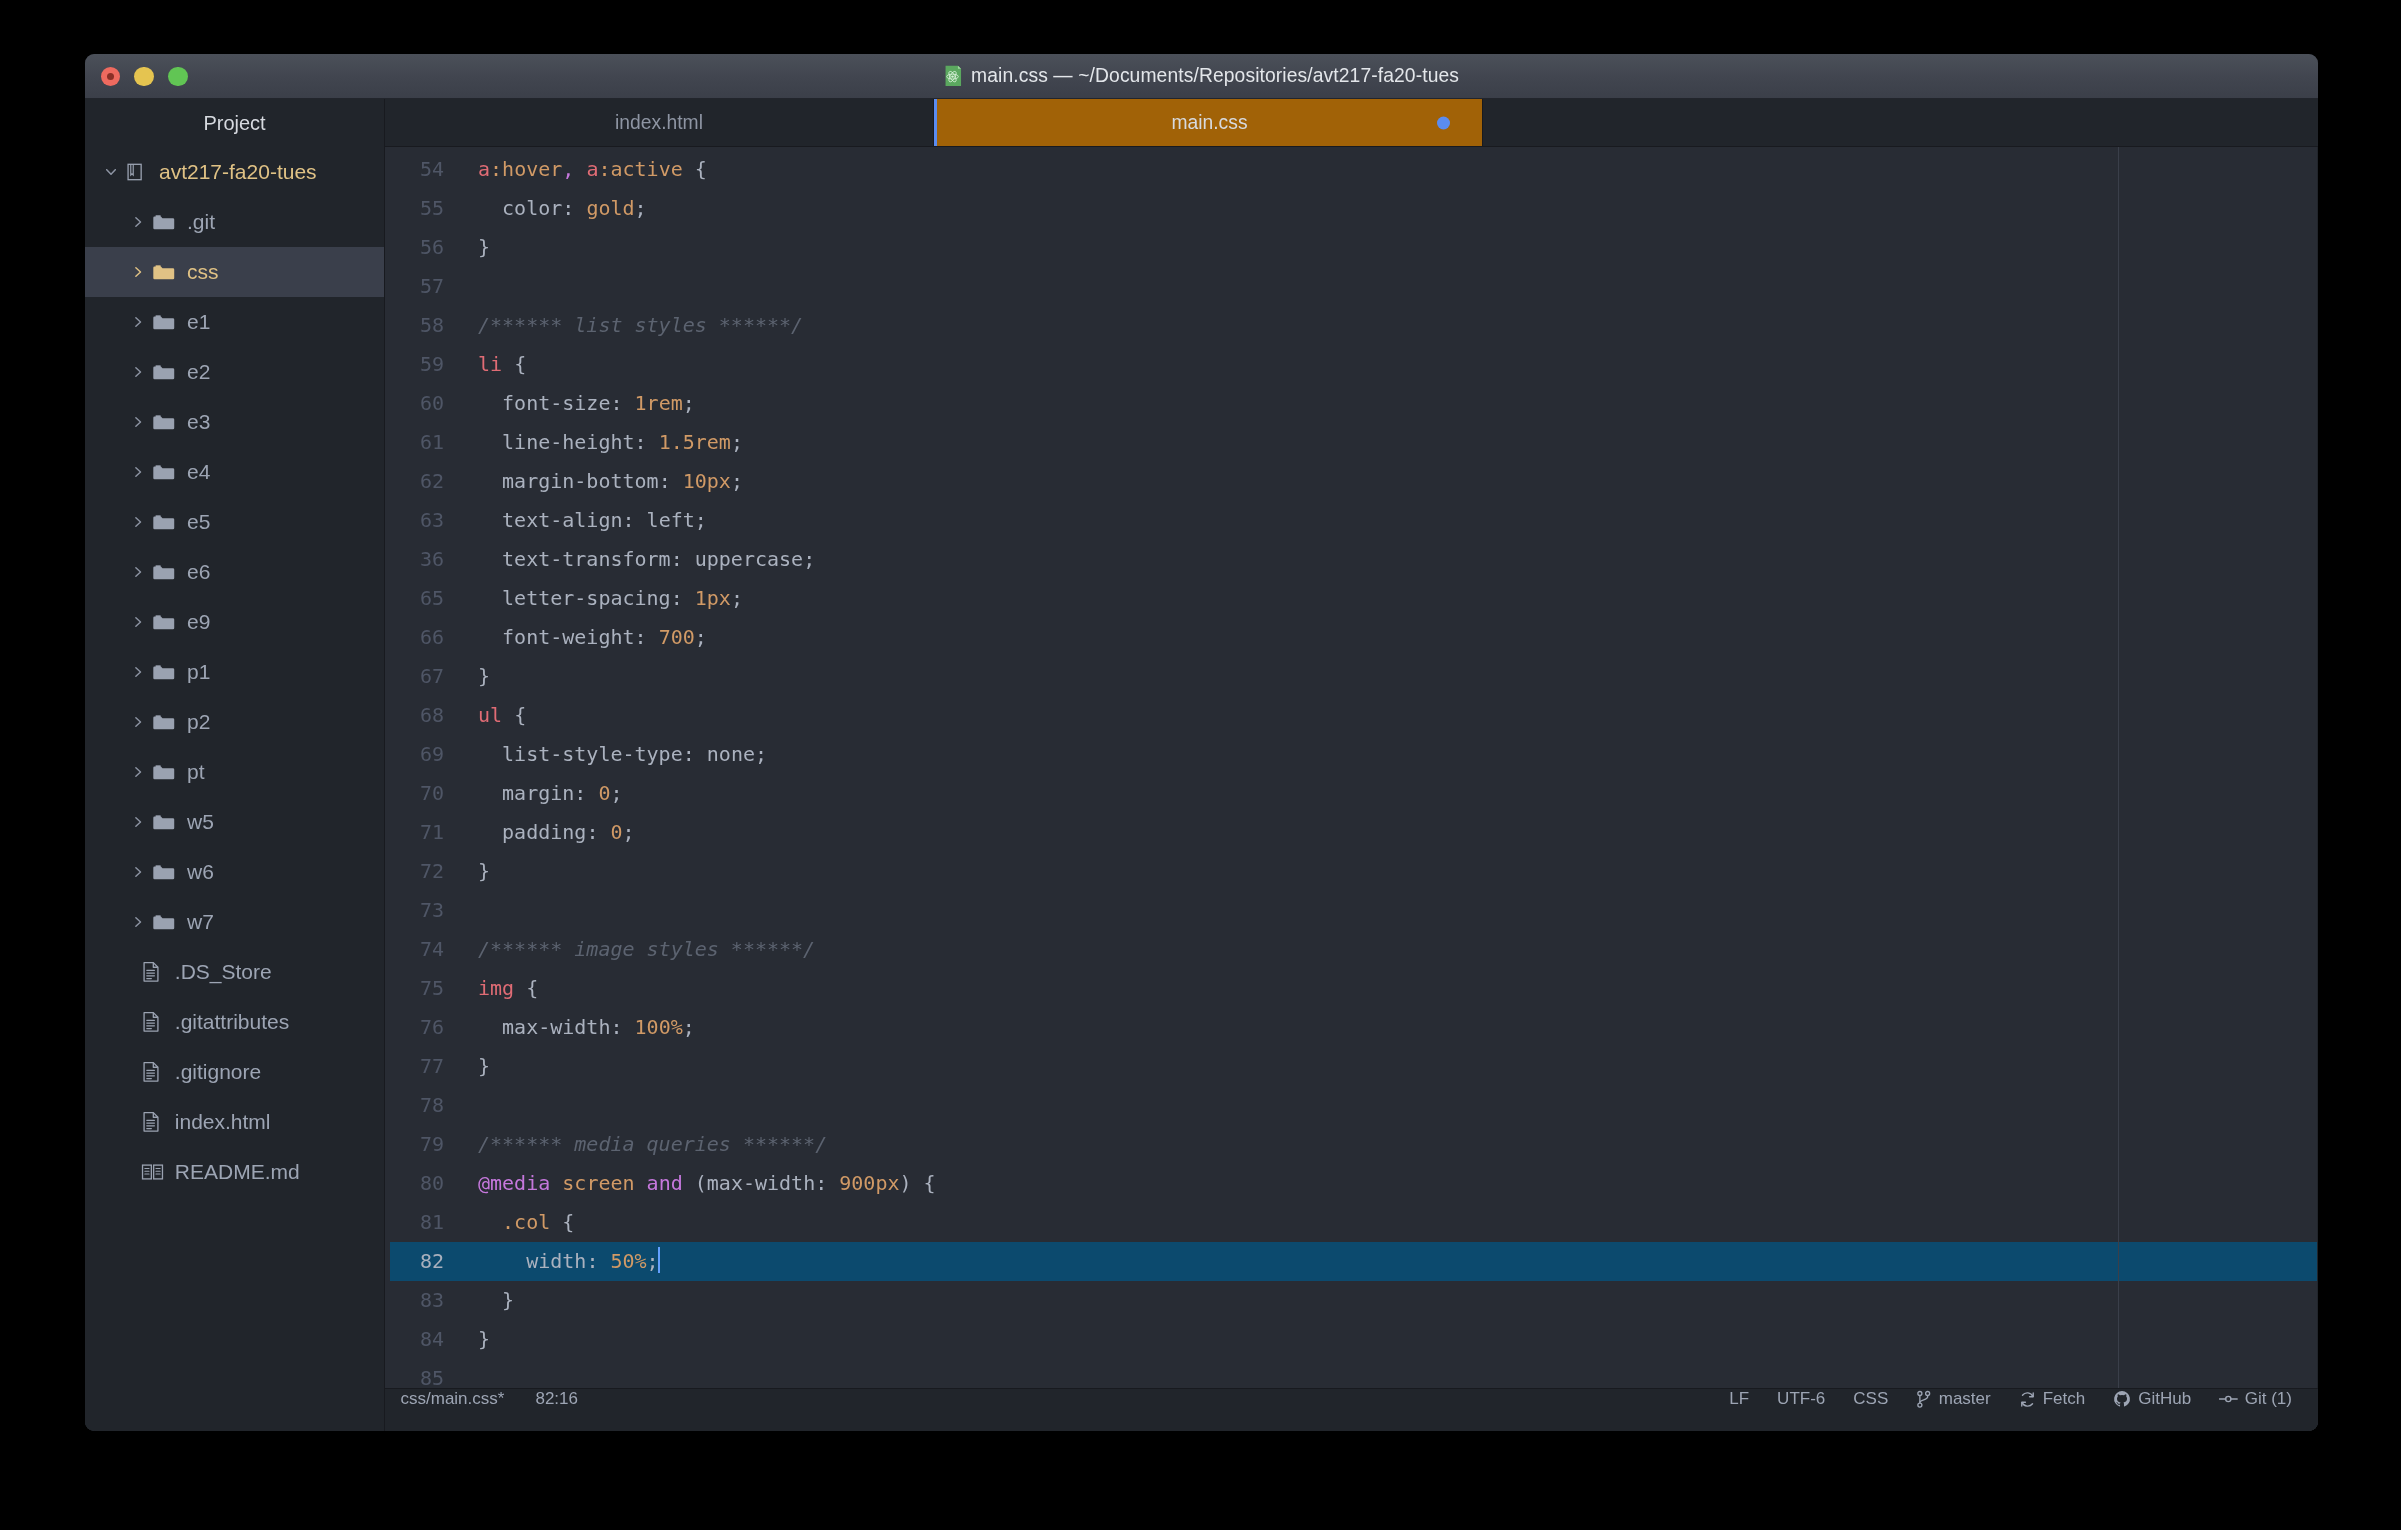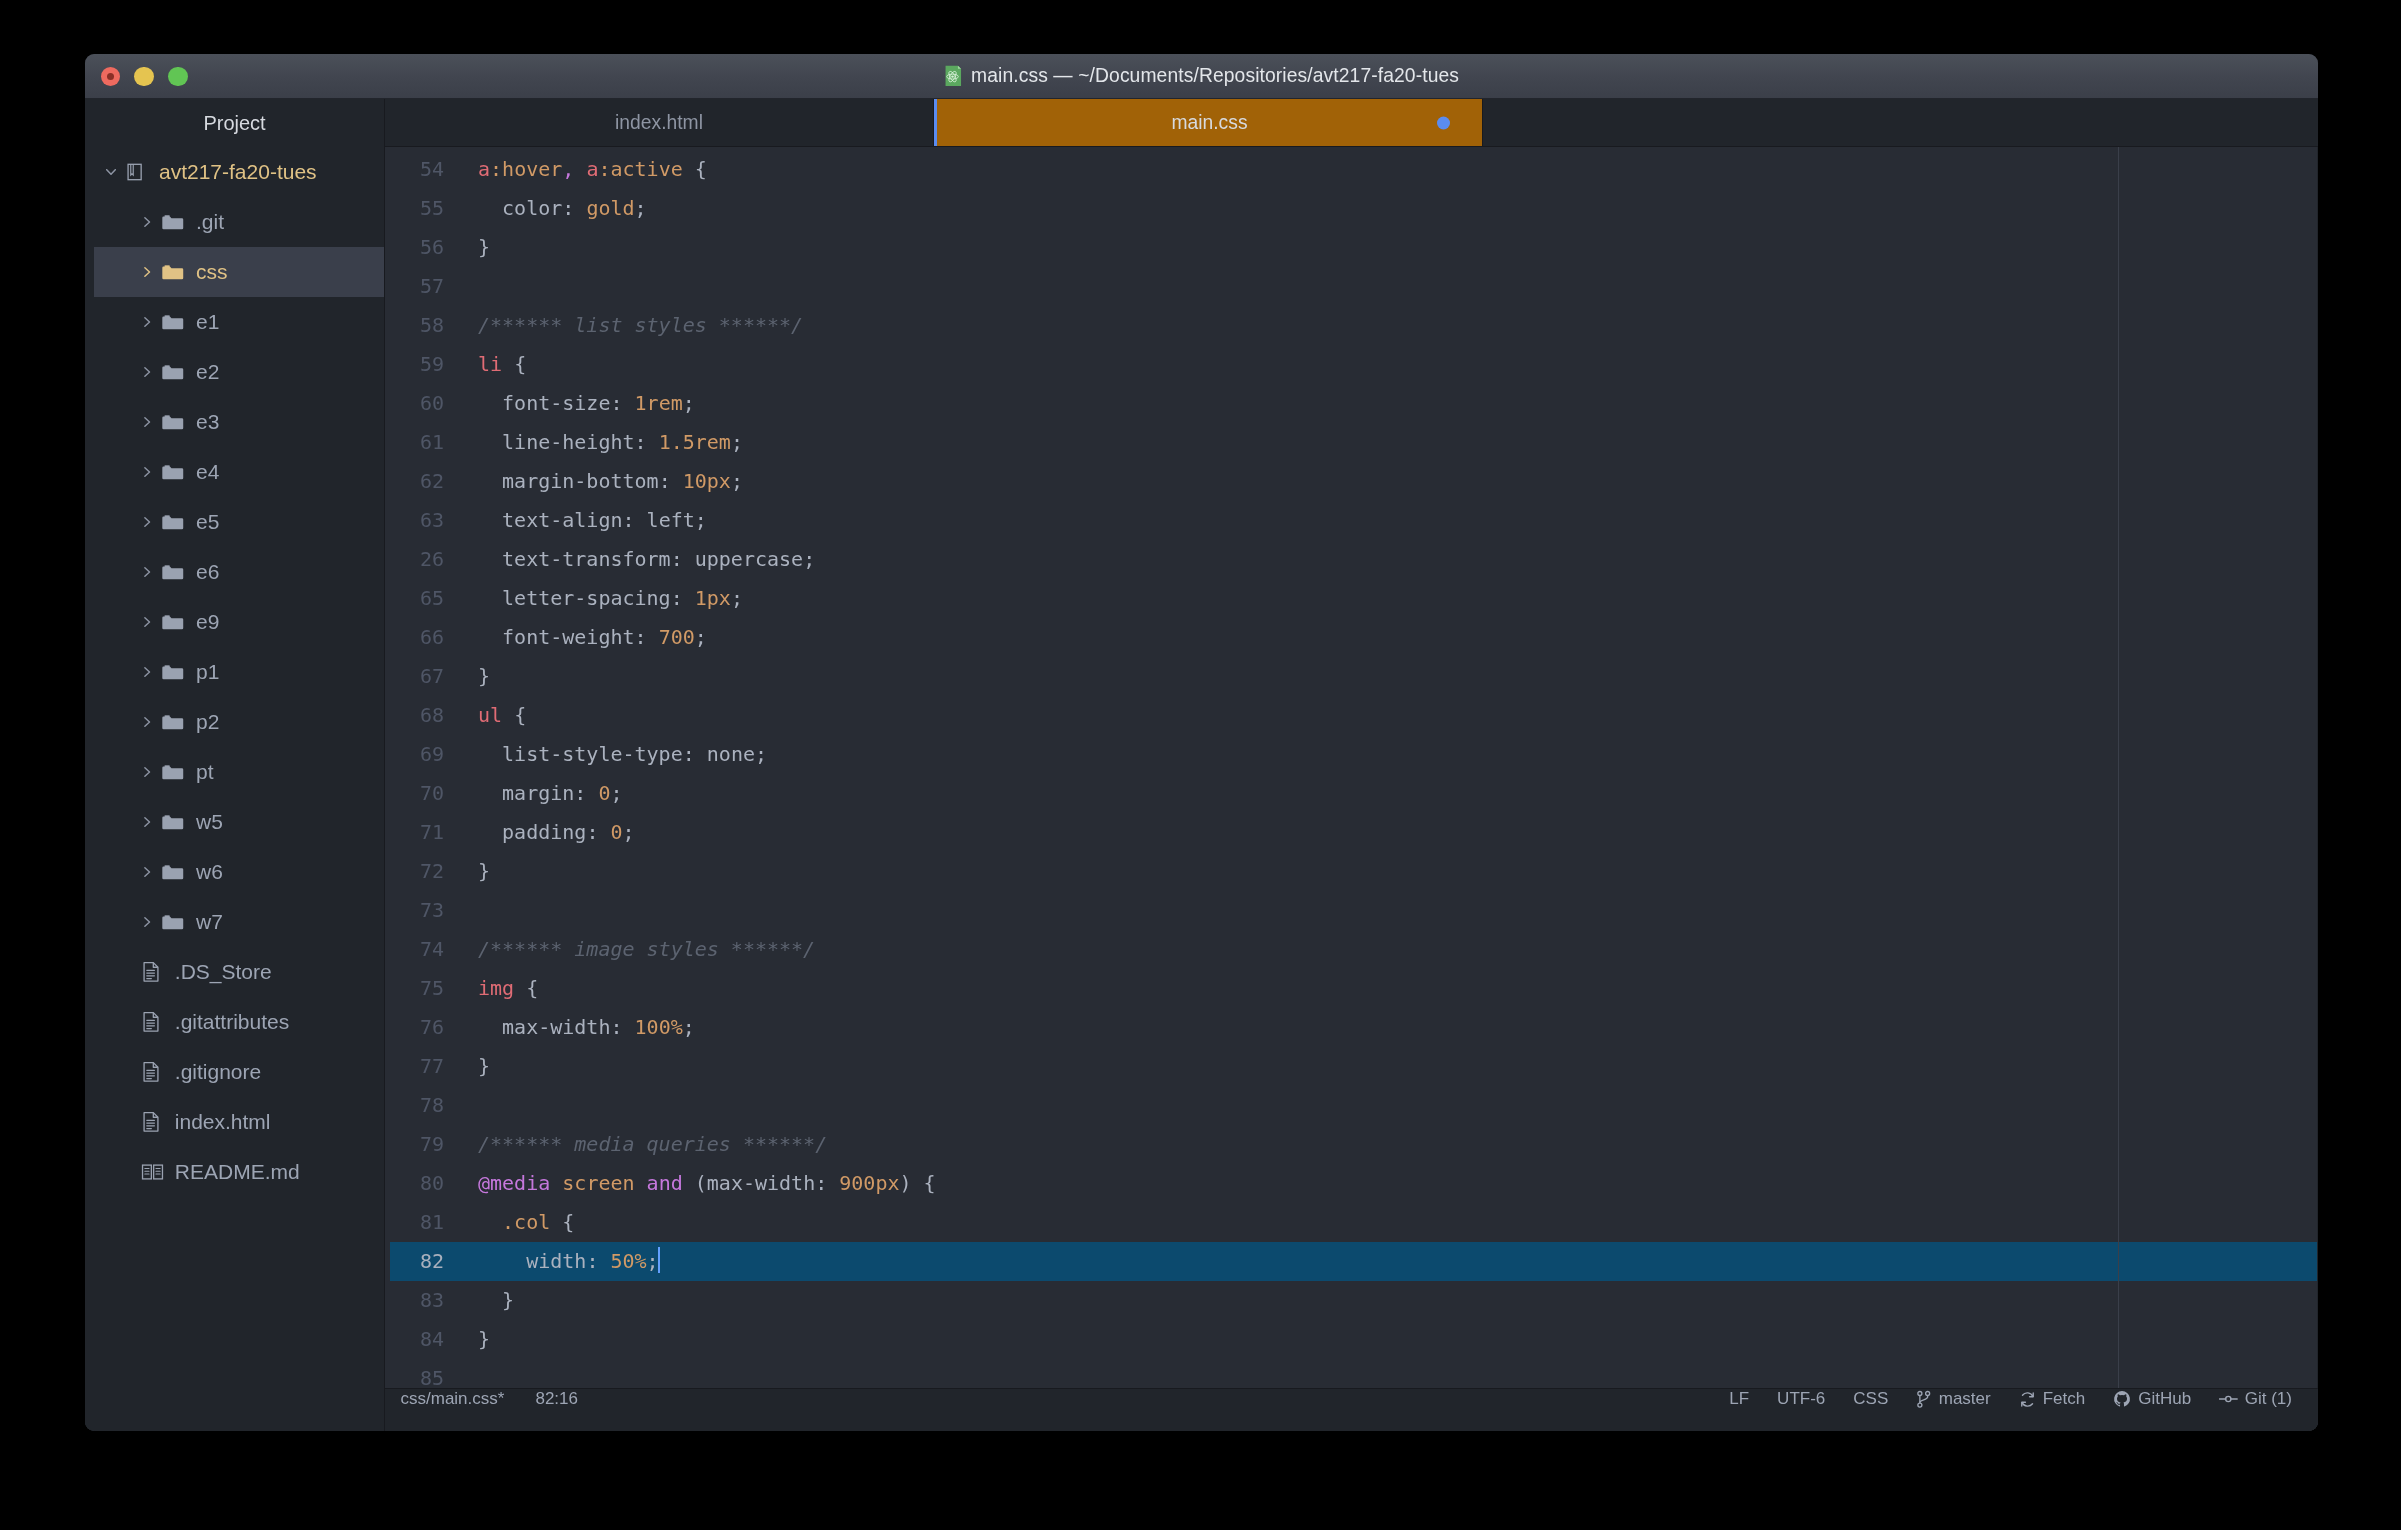--- a/index.html
+++ b/index.html
@@ -109,21 +109,21 @@
     color: #9da5b4;
     white-space: nowrap;
   }
   .tree-row.root { color: #e0c285; padding-left: 17px; }
   .tree-row.selected {
     background: #3a3f4b;
     color: #e0c285;
   }
   .tree-row.selected .chevron,
   .tree-row.selected .folder-ico { color: #e0c285; }
-  .tree-row.depth1 { padding-left: 45px; margin-left: 9px; }
+  .tree-row.depth1 { padding-left: 45px; }
   .tree-row.depth1f { padding-left: 56px; }
 
   .chevron {
     flex: 0 0 auto;
     width: 17px;
     margin-right: 6.2px;
     color: #8d94a3;
     display: inline-flex;
     align-items: center;
     justify-content: center;
@@ -642,21 +642,21 @@
             <div class="ln-row"><span class="lnum">54</span><span class="ltext"><span class="t-sel">a</span><span class="t-pseudo">:hover</span><span class="t-comma">,</span><span class="t-plain"> </span><span class="t-sel">a</span><span class="t-pseudo">:active</span><span class="t-punct"> {</span></span></div>
             <div class="ln-row"><span class="lnum">55</span><span class="ltext"><span class="t-prop">  color</span><span class="t-punct">: </span><span class="t-num">gold</span><span class="t-punct">;</span></span></div>
             <div class="ln-row"><span class="lnum">56</span><span class="ltext"><span class="t-punct">}</span></span></div>
             <div class="ln-row"><span class="lnum">57</span><span class="ltext"></span></div>
             <div class="ln-row"><span class="lnum">58</span><span class="ltext"><span class="t-cmt">/****** list styles ******/</span></span></div>
             <div class="ln-row"><span class="lnum">59</span><span class="ltext"><span class="t-sel">li</span><span class="t-punct"> {</span></span></div>
             <div class="ln-row"><span class="gmark mod"></span><span class="lnum">60</span><span class="ltext"><span class="t-prop">  font-size</span><span class="t-punct">: </span><span class="t-num">1rem</span><span class="t-punct">;</span></span></div>
             <div class="ln-row"><span class="gmark mod"></span><span class="lnum">61</span><span class="ltext"><span class="t-prop">  line-height</span><span class="t-punct">: </span><span class="t-num">1.5rem</span><span class="t-punct">;</span></span></div>
             <div class="ln-row"><span class="lnum">62</span><span class="ltext"><span class="t-prop">  margin-bottom</span><span class="t-punct">: </span><span class="t-num">10px</span><span class="t-punct">;</span></span></div>
             <div class="ln-row"><span class="lnum">63</span><span class="ltext"><span class="t-prop">  text-align</span><span class="t-punct">: </span><span class="t-kw">left</span><span class="t-punct">;</span></span></div>
-            <div class="ln-row"><span class="lnum">26</span><span class="ltext"><span class="t-prop">  text-transform</span><span class="t-punct">: </span><span class="t-kw">uppercase</span><span class="t-punct">;</span></span></div>
+            <div class="ln-row"><span class="lnum">36</span><span class="ltext"><span class="t-prop">  text-transform</span><span class="t-punct">: </span><span class="t-kw">uppercase</span><span class="t-punct">;</span></span></div>
             <div class="ln-row"><span class="lnum">65</span><span class="ltext"><span class="t-prop">  letter-spacing</span><span class="t-punct">: </span><span class="t-num">1px</span><span class="t-punct">;</span></span></div>
             <div class="ln-row"><span class="lnum">66</span><span class="ltext"><span class="t-prop">  font-weight</span><span class="t-punct">: </span><span class="t-num">700</span><span class="t-punct">;</span></span></div>
             <div class="ln-row"><span class="lnum">67</span><span class="ltext"><span class="t-punct">}</span></span></div>
             <div class="ln-row"><span class="lnum">68</span><span class="ltext"><span class="t-sel">ul</span><span class="t-punct"> {</span></span></div>
             <div class="ln-row"><span class="lnum">69</span><span class="ltext"><span class="t-prop">  list-style-type</span><span class="t-punct">: </span><span class="t-kw">none</span><span class="t-punct">;</span></span></div>
             <div class="ln-row"><span class="lnum">70</span><span class="ltext"><span class="t-prop">  margin</span><span class="t-punct">: </span><span class="t-num">0</span><span class="t-punct">;</span></span></div>
             <div class="ln-row"><span class="lnum">71</span><span class="ltext"><span class="t-prop">  padding</span><span class="t-punct">: </span><span class="t-num">0</span><span class="t-punct">;</span></span></div>
             <div class="ln-row"><span class="lnum">72</span><span class="ltext"><span class="t-punct">}</span></span></div>
             <div class="ln-row"><span class="lnum">73</span><span class="ltext"></span></div>
             <div class="ln-row"><span class="lnum">74</span><span class="ltext"><span class="t-cmt">/****** image styles ******/</span></span></div>

